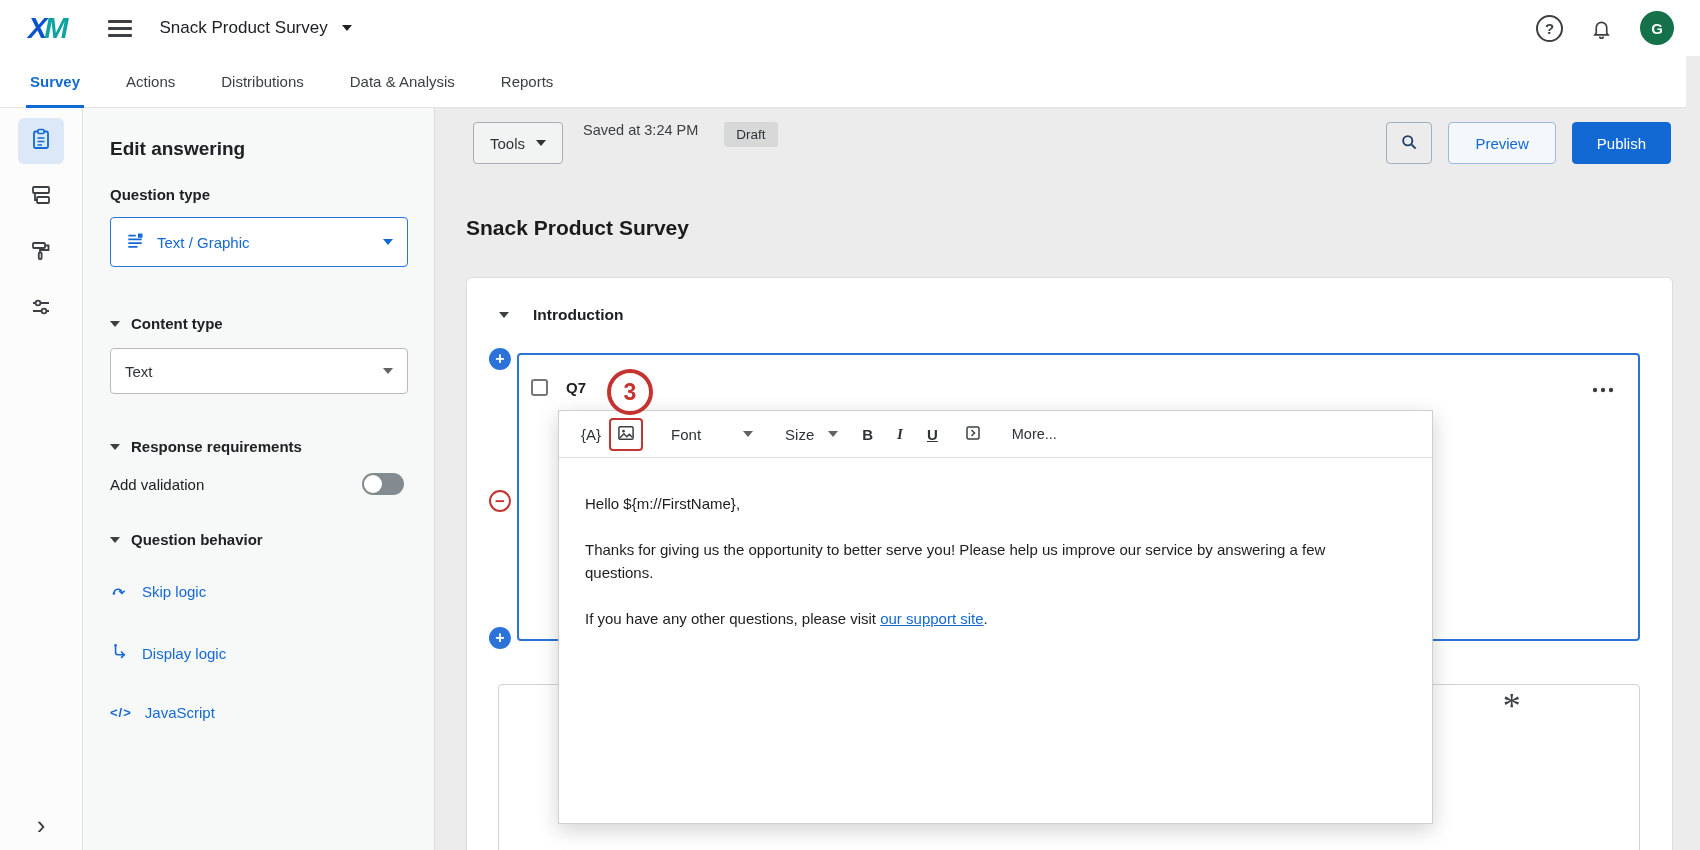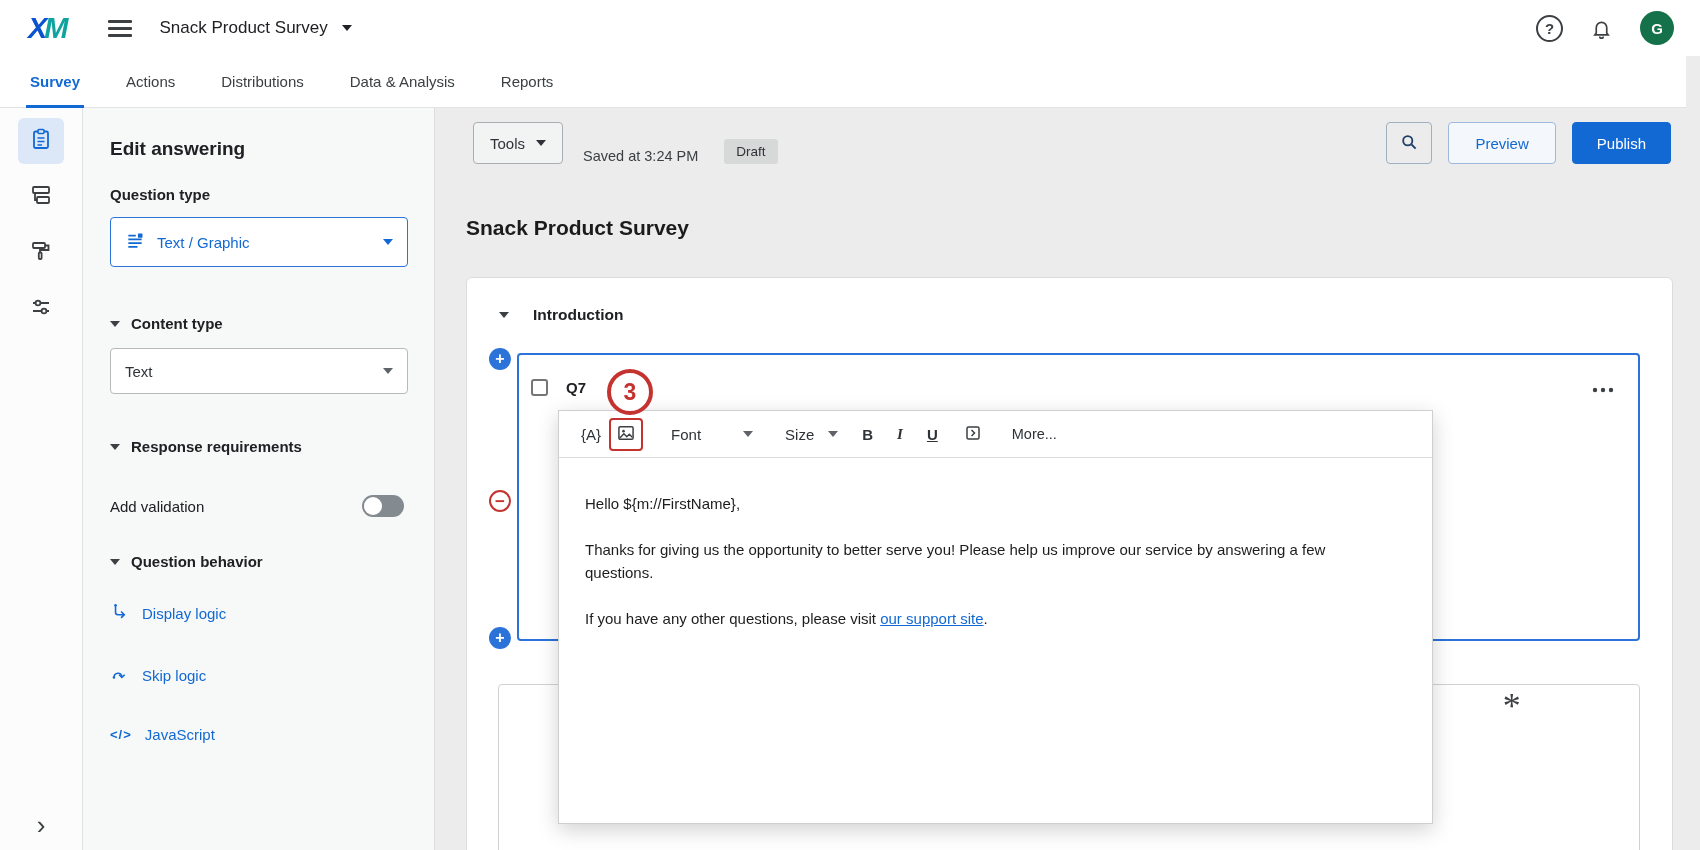--- a/index.html
+++ b/index.html
@@ -35,32 +35,32 @@
   
   .sidebar{position:absolute;top:108px;left:83px;bottom:0;width:352px;background:#f7f8f8;border-right:1px solid #ddd;padding:30px 26px 0 27px;box-sizing:border-box;z-index:9;}
   .sb-heading{font-size:19px;font-weight:700;color:#202124;margin-bottom:26px;}
   .sb-label{font-size:15px;font-weight:700;color:#202124;margin-bottom:14px;}
   .type-btn{height:48px;border:1px solid #2b72d9;border-radius:4px;background:#fff;display:flex;align-items:center;padding:0 14px;color:#1269d3;font-size:15px;gap:12px;cursor:pointer;margin-bottom:48px;justify-content:space-between;}
   .type-btn .chev{margin-left:auto;}
   .collapse-hdr{display:flex;align-items:center;gap:11px;font-size:15px;font-weight:700;color:#202124;margin-bottom:16px;cursor:pointer;}
   .collapse-hdr .chev{color:#3c4043;}
   .select{height:44px;border:1px solid #b9b9b9;border-radius:4px;background:#fff;display:flex;align-items:center;padding:0 14px;color:#2f3337;font-size:15px;cursor:pointer;margin-bottom:44px;}
   .select .chev{margin-left:auto;color:#5f6368;}
-  .rr-hdr{margin-bottom:40px;}
+  .rr-hdr{margin-bottom:18px;}
   .validation-row{display:flex;align-items:center;justify-content:space-between;margin:0 4px 36px 0;}
   .validation-label{font-size:15px;color:#202124;}
   .toggle{width:42px;height:22px;border-radius:11px;background:#838b90;position:relative;cursor:pointer;flex:0 0 auto;}
   .toggle::after{content:"";position:absolute;left:2px;top:2px;width:18px;height:18px;border-radius:50%;background:#fff;}
   .qb-hdr{margin-bottom:32px;}
   .sb-link{display:flex;align-items:center;gap:13px;color:#1269d3;font-size:15px;margin-bottom:40px;cursor:pointer;}
   .sb-link .js-glyph{font-weight:700;font-size:13px;letter-spacing:1px;}
 
   
   .main{position:absolute;top:108px;left:435px;right:0;bottom:0;}
-  .main-toolbar{position:absolute;top:14px;left:38px;right:29px;height:42px;display:flex;align-items:flex-end;}
+  .main-toolbar{position:absolute;top:14px;left:38px;right:29px;height:42px;display:flex;align-items:flex-start;}
   .btn{border-radius:4px;display:flex;align-items:center;justify-content:center;font-size:15px;cursor:pointer;box-sizing:border-box;}
   .btn-tools{height:42px;padding:0 16px;background:#f2f3f3;border:1px solid #a9aeb3;color:#2f3337;gap:11px;}
   .saved{margin-left:20px;font-size:14.5px;color:#3c4043;}
   .draft{margin-left:26px;background:#d7d9d9;color:#2f3337;font-size:13.5px;padding:5px 12px;border-radius:3px;}
   .tb-spacer{flex:1;}
   .btn-search{width:46px;height:42px;background:transparent;border:1px solid #9fb0c0;}
   .btn-preview{height:42px;padding:12px 26px;margin-left:16px;background:#f4f7fb;border:1px solid #9db9dd;color:#1269d3;}
   .btn-publish{height:42px;padding:0 24px;margin-left:16px;background:#1269d3;border:1px solid #1269d3;color:#fff;}
   .page-title{position:absolute;top:108px;left:31px;font-size:21px;font-weight:700;color:#1b1b1b;}
 
@@ -209,36 +209,36 @@
       <span class="toggle"></span>
     </div>
 
     <div class="collapse-hdr qb-hdr">
       <span class="chev"></span>
       <span>Question behavior</span>
     </div>
     <div class="sb-link">
       <span>
         <svg width="19" height="19" viewBox="0 0 24 24" fill="none" stroke="#1269d3" stroke-width="2">
+            <path d="M5 17c0-7 10-7 10-1"></path>
+            <path d="M11.5 13.5L15 17l3.5-3.5"></path>
+            <circle cx="5" cy="17" r="1.6" fill="#1269d3" stroke="none"></circle>
+          </svg>
+      </span>
+      <span>Skip logic</span>
+    </div>
+    <div class="sb-link">
+      <span>
+        <svg width="19" height="19" viewBox="0 0 24 24" fill="none" stroke="#1269d3" stroke-width="2">
             <path d="M7 4v9a3 3 0 0 0 3 3h8"></path>
             <path d="M14 12l4 4-4 4"></path>
             <circle cx="7" cy="4" r="1.6" fill="#1269d3" stroke="none"></circle>
           </svg>
       </span>
       <span>Display logic</span>
-    </div>
-    <div class="sb-link">
-      <span>
-        <svg width="19" height="19" viewBox="0 0 24 24" fill="none" stroke="#1269d3" stroke-width="2">
-            <path d="M5 17c0-7 10-7 10-1"></path>
-            <path d="M11.5 13.5L15 17l3.5-3.5"></path>
-            <circle cx="5" cy="17" r="1.6" fill="#1269d3" stroke="none"></circle>
-          </svg>
-      </span>
-      <span>Skip logic</span>
     </div>
     <div class="sb-link">
       <span class="js-glyph">&lt;/&gt;</span>
       <span>JavaScript</span>
     </div>
   </div>
 
   <div class="main">
 
     <div class="main-toolbar">

